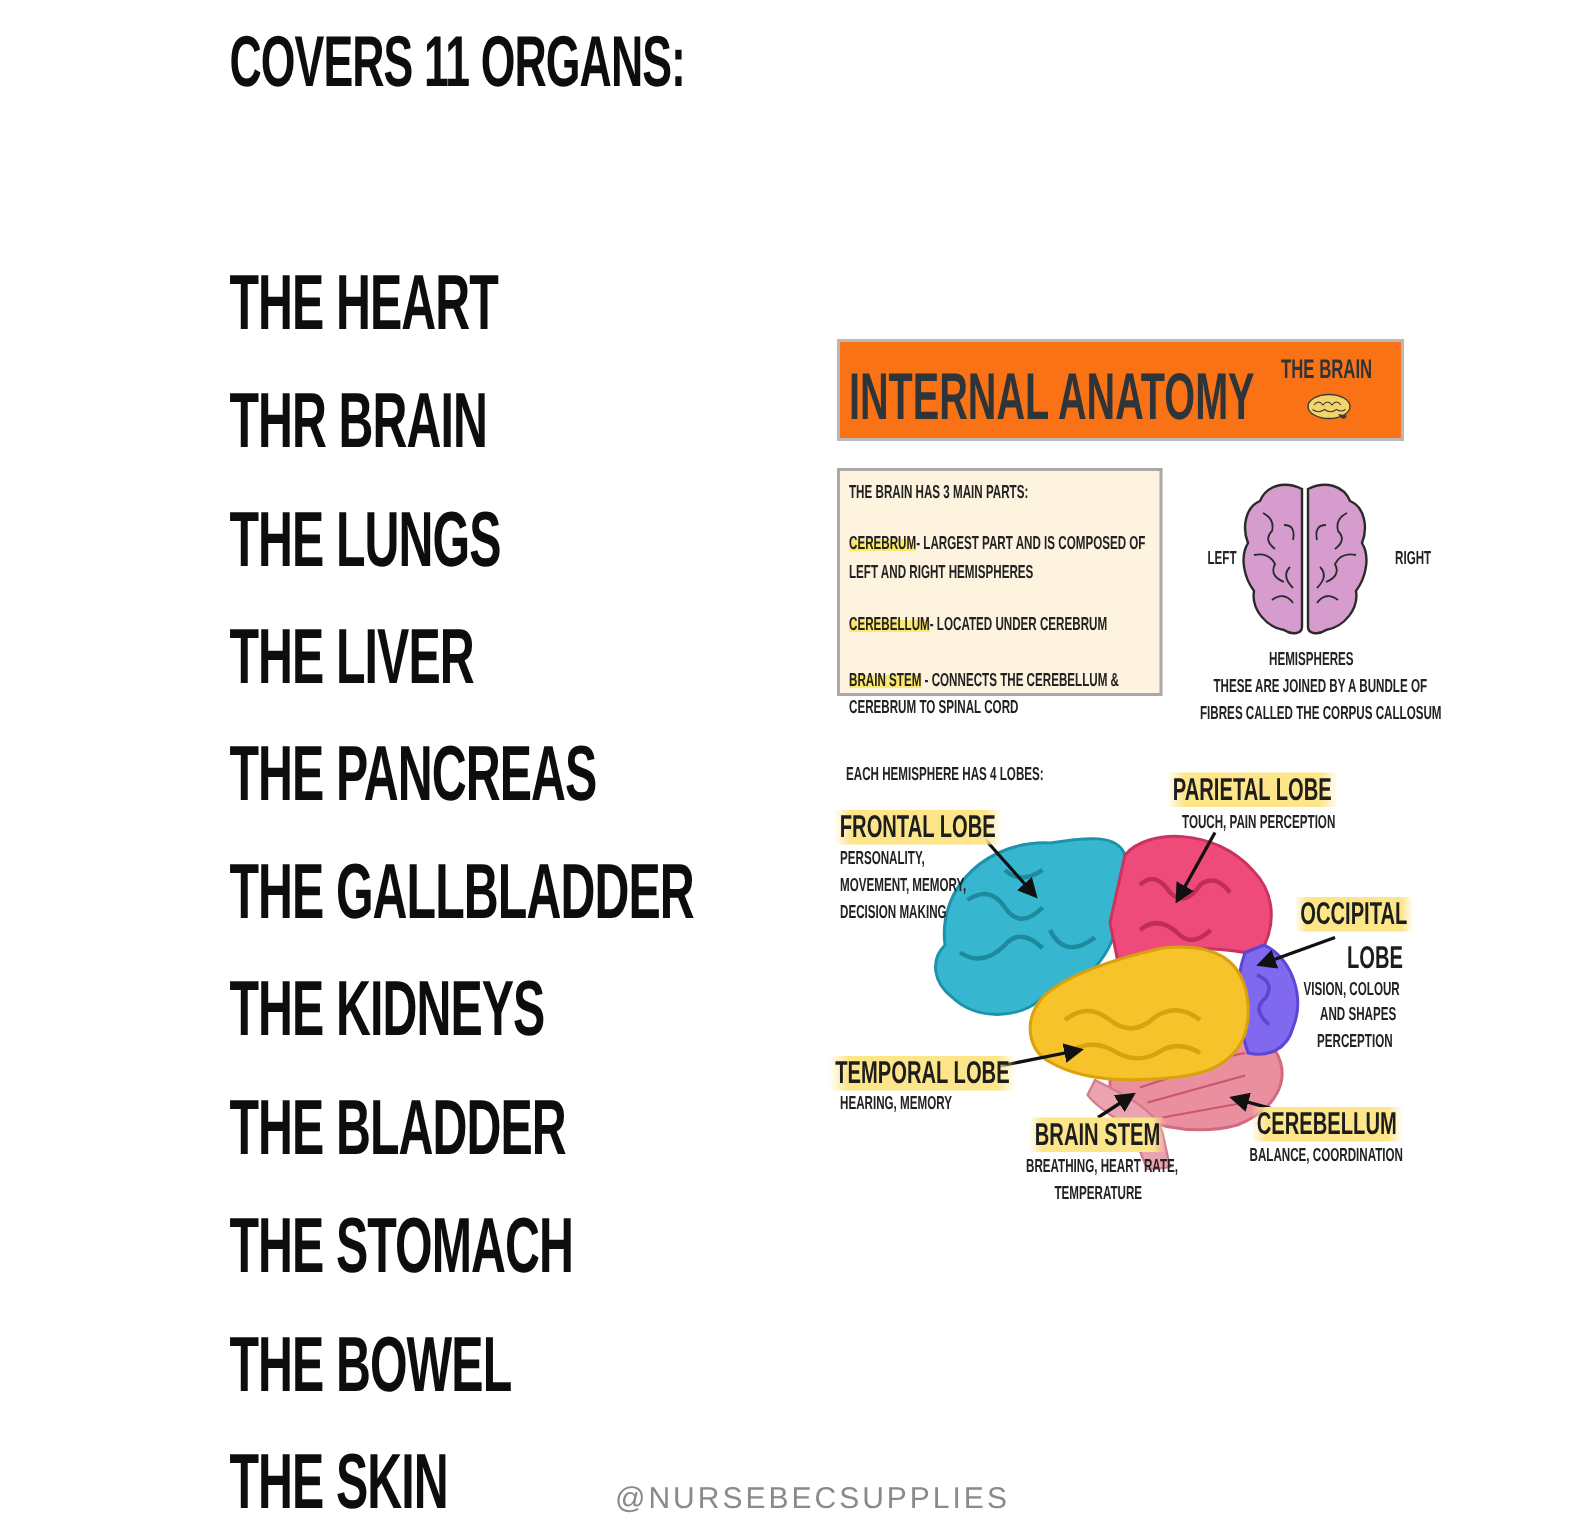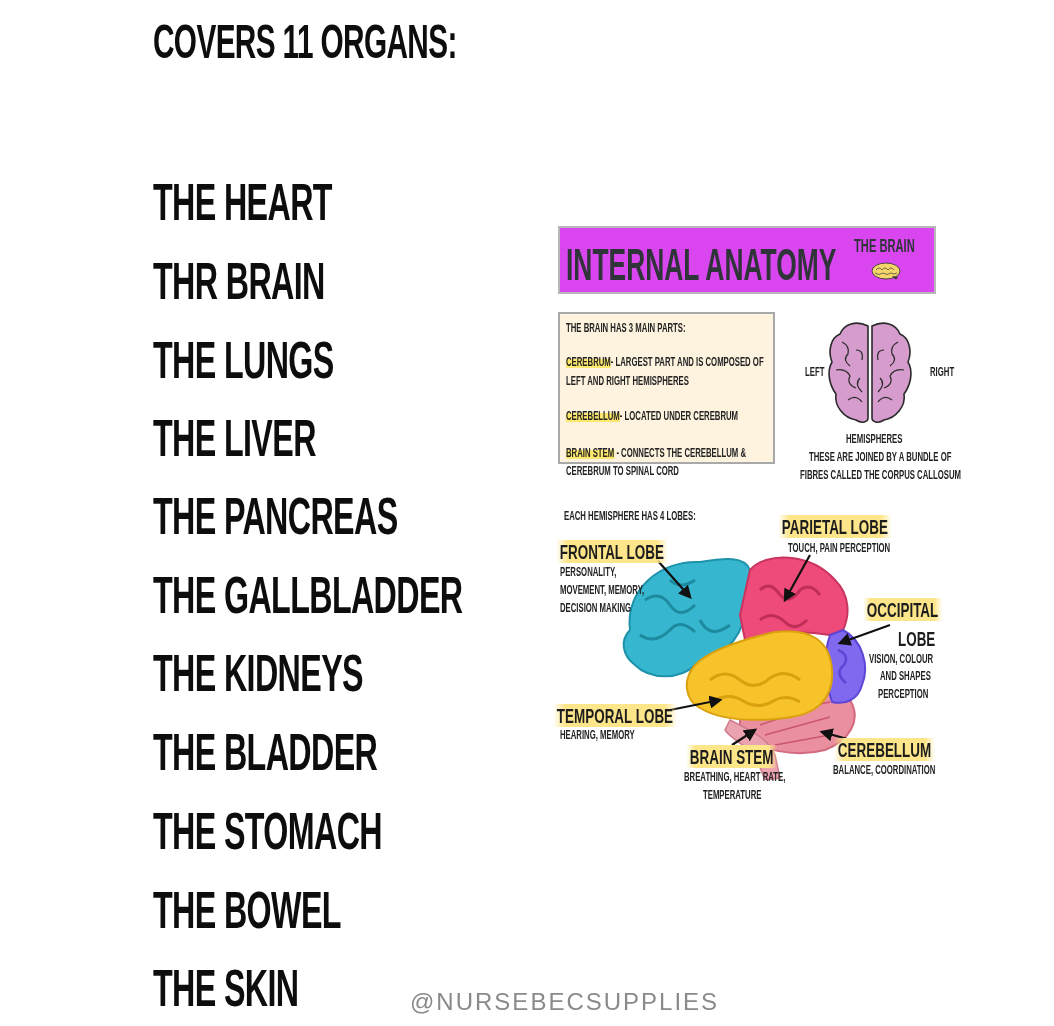--- a/index.html
+++ b/index.html
@@ -7,26 +7,26 @@
          font-family: "Liberation Sans", sans-serif; color: #111; }
   .cond { font-family: "Liberation Sans", sans-serif; font-weight: bold;
           transform-origin: left top; display: inline-block; white-space: nowrap; }
 
   #heading { position: absolute; left: 153px; top: 14px; font-size: 48px; letter-spacing: -1px;
              transform: scaleX(0.62); color: #0d0d0d; }
 
   .organ { position: absolute; left: 153px; font-size: 52px; letter-spacing: -1px;
            transform: scaleX(0.62); color: #0d0d0d; line-height: 1; }
 
-  #watermark { position: absolute; left: 410px; top: 988px; font-size: 24px; color: #8a8a8a;
+  #watermark { position: absolute; left: 410px; top: 988px; font-size: 20px; color: #8a8a8a;
                letter-spacing: 2px; font-weight: normal; }
 
   
   #title-box { position: absolute; left: 558px; top: 226px; width: 378px; height: 68px;
-               background: #d946ef; border: 2px solid #b8b8b8; box-sizing: border-box; }
+               background: #f97316; border: 2px solid #b8b8b8; box-sizing: border-box; }
   #title-text { position: absolute; left: 6px; top: 12px; font-size: 44px; color: #2f3439;
                 transform: scaleX(0.6); letter-spacing: 0px; }
   #title-sub { position: absolute; left: 294px; top: 8px; font-size: 18px; color: #2f3439;
                transform: scaleX(0.62); }
   #title-brain-icon { position: absolute; left: 310px; top: 34px; width: 34px; height: 22px; }
 
   #parts-box { position: absolute; left: 558px; top: 312px; width: 217px; height: 152px;
                background: #fef3df; border: 2px solid #a9a9a9; box-sizing: border-box; }
   .small { font-size: 12.5px; color: #222; transform: scaleX(0.62); line-height: 1; }
   .hl { background: linear-gradient(transparent 30%, #fde86e 30%, #fde86e 90%, transparent 90%); }

